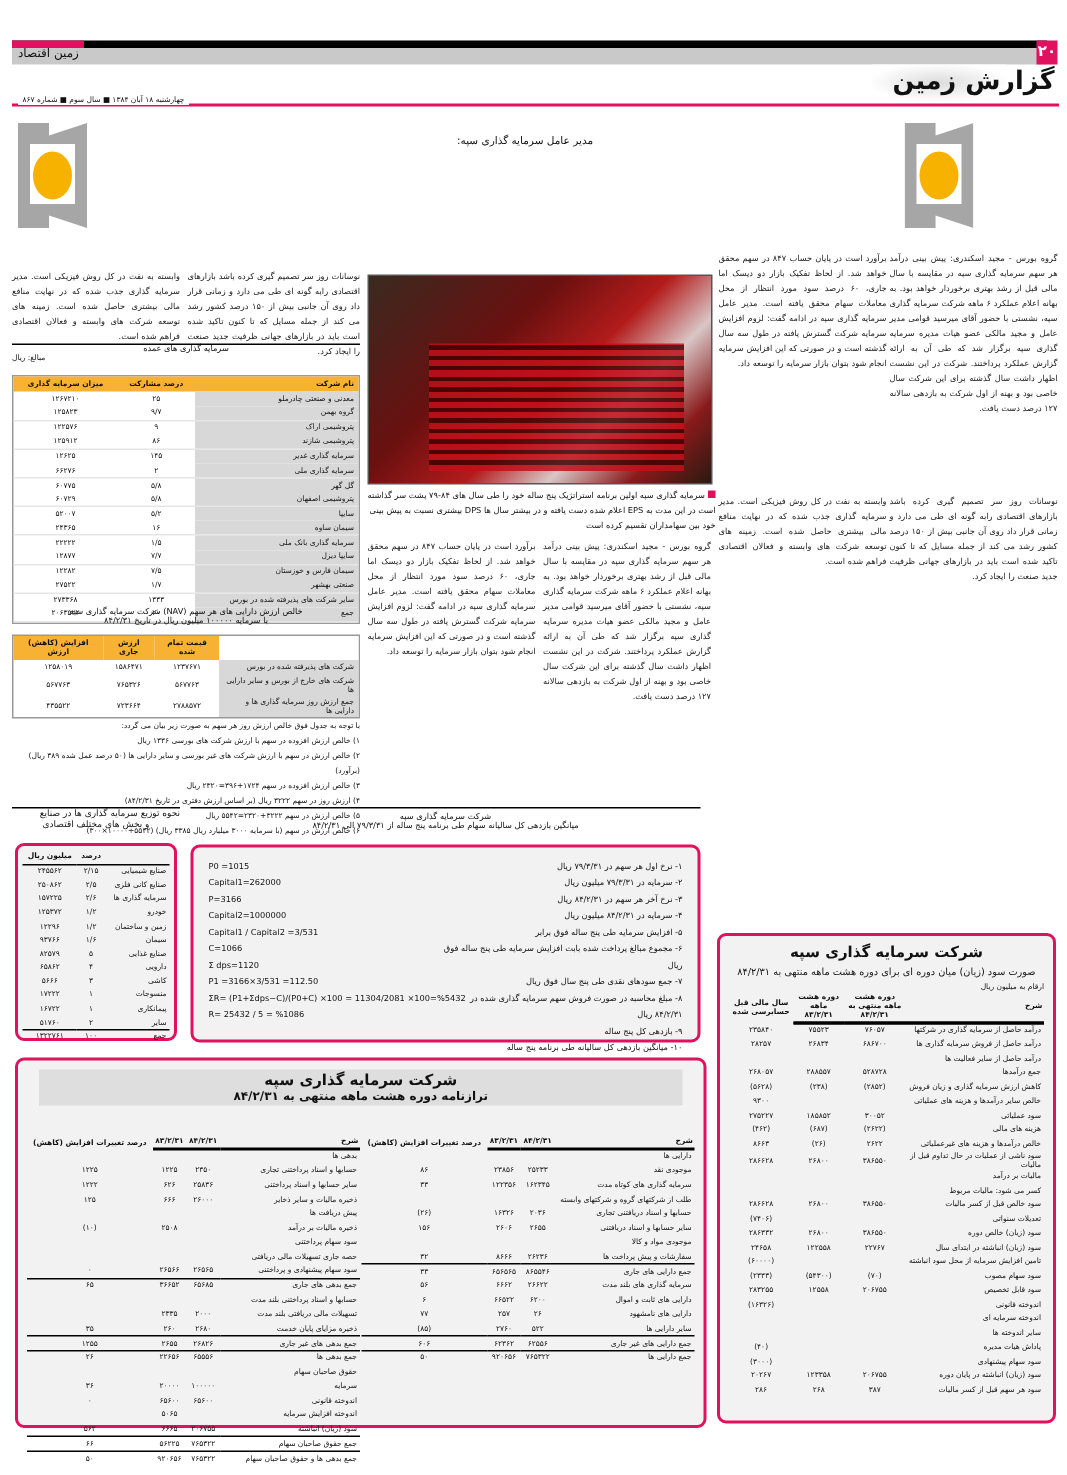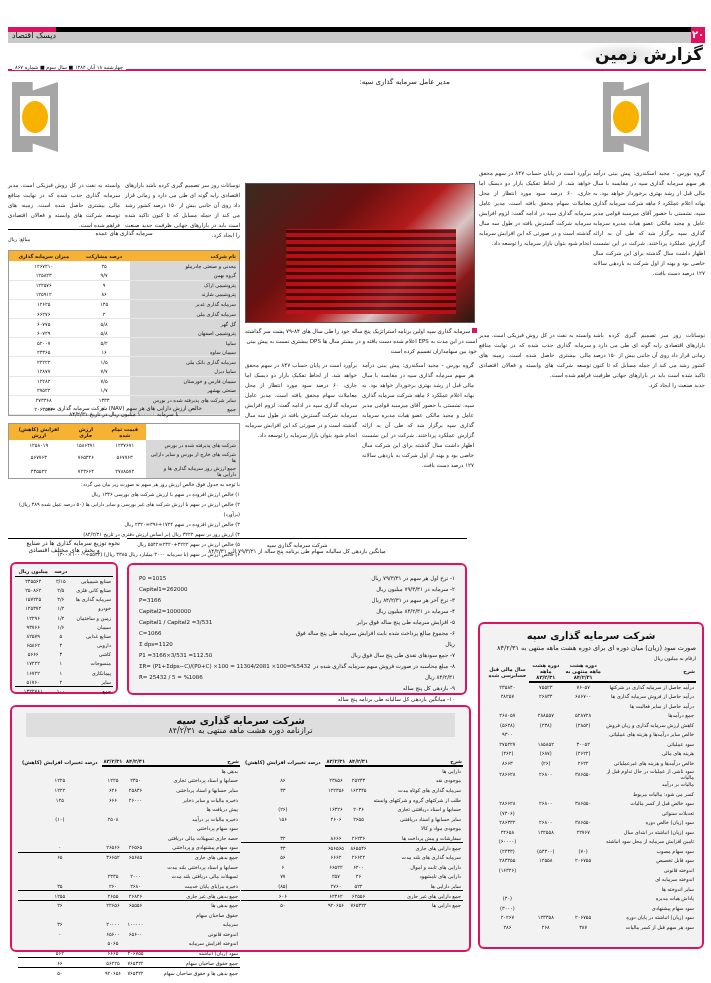--- a/index.html
+++ b/index.html
@@ -7,21 +7,21 @@
   .abs { position: absolute; }
   .topbar-black { left: 8px; top: 27px; width: 690px; height: 5px; background: #000; }
   .topbar-pinkleft { left: 8px; top: 27px; width: 48px; height: 5px; background: #e0115f; }
   .topbar-gray { left: 8px; top: 32px; width: 690px; height: 11px; background: #c9c9c9; }
   .page-num { right: 6px; top: 27px; width: 14px; height: 16px; background: #e0115f; color: #fff; font-size: 10px; font-weight: bold; text-align: center; line-height: 16px; }
   .brand { left: 12px; top: 31px; font-size: 8px; font-family: "DejaVu Serif", serif; direction: rtl; }
   .section-title { right: 8px; top: 44px; font-size: 17px; font-weight: bold; color: #111; }
   .section-bg { right: 40px; top: 43px; width: 90px; height: 24px; background: radial-gradient(ellipse at center, #dcdcdc 0%, #fff 75%); }
   .pink-rule { left: 8px; top: 69px; width: 698px; height: 2px; background: #e0115f; }
   .dateline { left: 12px; top: 64px; font-size: 5px; background: #fff; padding: 0 3px; }
-  .kicker { left: 250px; width: 200px; top: 78px; text-align: right; font-size: 7px; }
+  .kicker { left: 250px; width: 200px; top: 90px; text-align: center; font-size: 7px; }
   .headline { left: 130px; width: 450px; top: 92px; text-align: center; font-size: 26px; font-weight: 900; line-height: 34px; }
   .logo { width: 46px; height: 70px; }
   .logo .gray { position: absolute; inset: 0; background: #a6a6a6; clip-path: polygon(0 0, 45% 0, 45% 12%, 100% 0, 100% 100%, 45% 88%, 45% 100%, 0 100%); }
   .logo .white { position: absolute; left: 8px; top: 14px; width: 30px; height: 40px; background: #fff; }
   .logo .sun { position: absolute; left: 10px; top: 19px; width: 26px; height: 32px; border-radius: 50%; background: #f7b200; }
   .col-text { font-size: 5.5px; line-height: 10px; text-align: justify; color: #222; }
   .photo { left: 245px; top: 183px; width: 230px; height: 140px; background: linear-gradient(135deg, #3a2a20 0%, #6a1010 35%, #b31b1b 55%, #d9c6c6 70%, #8a1a1a 85%, #2a1a10 100%); border: 1px solid #555; }
   .photo .boards { position: absolute; left: 40px; top: 45px; width: 170px; height: 85px; background: repeating-linear-gradient(0deg, #c0101a 0 4px, #400 4px 7px); opacity: .85; }
   .caption { left: 245px; top: 326px; width: 232px; font-size: 5.5px; line-height: 10px; text-align: right; }
   .caption .sq { display: inline-block; width: 5px; height: 5px; background: #e0115f; margin-left: 2px; }
@@ -43,42 +43,42 @@
   .sector-box table { font-size: 5px; }
   .sector-box td, .sector-box th { padding: 0 2px; height: 9.2px; text-align: center; }
   .sector-box td.n { text-align: right; }
   .sector-box th { border-bottom: 1px solid #000; }
   .sector-box tr.total td { border-top: 1px solid #000; }
   .formula-box { left: 127px; top: 563px; width: 340px; height: 132px; padding: 8px 10px; font-size: 5.5px; }
   .formula-box .fleft { position: absolute; left: 10px; top: 8px; line-height: 11px; direction: ltr; text-align: left; }
   .formula-box .fright { position: absolute; right: 10px; top: 8px; width: 160px; line-height: 11px; text-align: right; }
   .pl-box { left: 478px; top: 622px; width: 226px; height: 327px; padding: 4px 6px; font-size: 5px; }
   .pl-box h3 { text-align: center; font-size: 10px; font-weight: bold; margin-top: 2px; }
-  .pl-box .sub { font-size: 6.5px; margin: 3px 0; }
+  .pl-box .sub { text-align: center; font-size: 6.5px; margin: 3px 0; }
   .pl-box table td { height: 9.5px; padding: 0 2px; text-align: center; }
   .pl-box table td.n { text-align: right; }
   .pl-box table th { font-weight: bold; border-bottom: 2px solid #000; padding: 1px; }
   .bs-box { left: 10px; top: 705px; width: 461px; height: 247px; padding: 4px 6px; font-size: 5px; }
   .bs-box .hdr { background: #dedede; margin: 2px 8px; text-align: center; padding: 2px; }
   .bs-box .hdr h3 { font-size: 10px; font-weight: bold; }
-  .bs-box .hdr div { font-size: 8px; font-weight: normal; }
+  .bs-box .hdr div { font-size: 8px; font-weight: bold; }
   .bs-half { position: absolute; top: 50px; width: 222px; }
   .bs-half table td { height: 9.6px; padding: 0 2px; text-align: center; }
   .bs-half table td.n { text-align: right; }
   .bs-half table th { border-bottom: 2px solid #000; font-weight: bold; padding: 1px; }
   .bs-half tr.sum td { border-top: 1px solid #000; }
 </style>
 </head>
 <body>
 
 <div class="abs topbar-black"></div>
 <div class="abs topbar-pinkleft"></div>
 <div class="abs topbar-gray"></div>
 <div class="abs page-num">۲۰</div>
-<div class="abs brand">دیسک اقتصاد</div>
+<div class="abs brand">زمین اقتصاد</div>
 <div class="abs section-bg"></div>
 <div class="abs section-title">گزارش زمین</div>
 <div class="abs pink-rule"></div>
 <div class="abs dateline">چهارشنبه ۱۸ آبان ۱۳۸۴ ■ سال سوم ■ شماره ۸۶۷</div>
 
 <div class="abs logo" style="left:12px; top:82px;">
   <div class="gray"></div>
     <div class="white"></div>
     <div class="sun"></div>
 </div>

